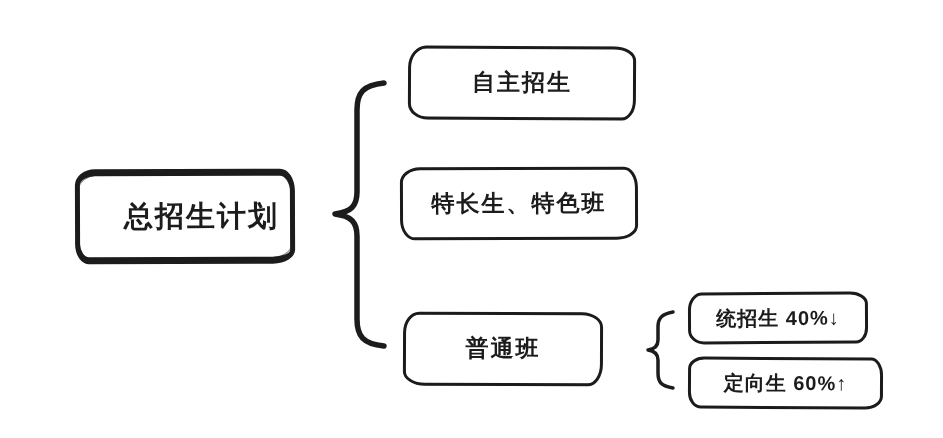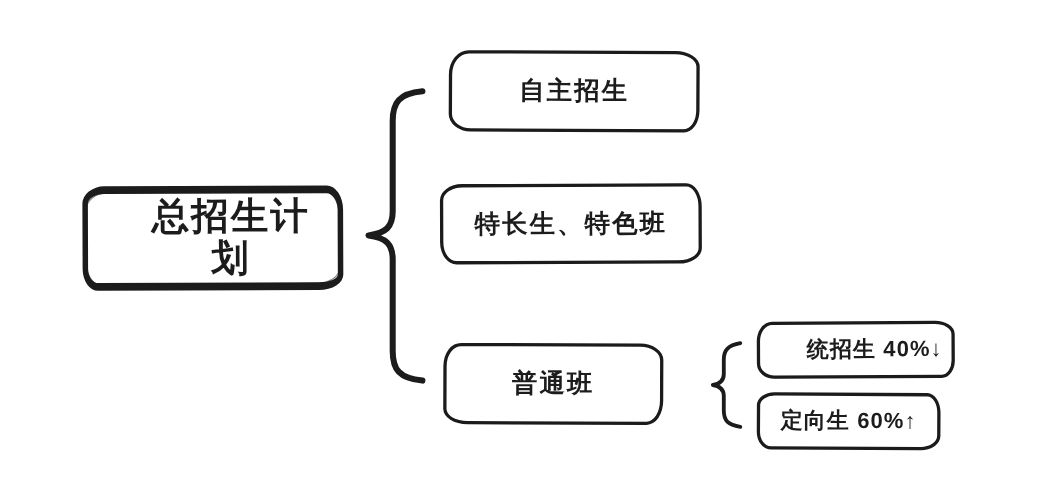--- a/index.html
+++ b/index.html
@@ -46,24 +46,24 @@
     position: absolute;
     inset: -2px;
     border: 1.5px solid var(--ink);
     border-radius: inherit;
     opacity: 0.55;
     transform: rotate(-0.35deg);
     pointer-events: none;
   }
   .node-root {
     left: 75px; top: 169px;
-    width: 237px; height: 95px;
+    width: 220px; height: 95px;
     border-width: 7px 5px 7px 5px;
     border-radius: 20px 15px 22px 14px / 16px 22px 14px 20px;
-    font-size: 34px;
+    font-size: 29px;
     letter-spacing: 2px;
     transform: rotate(-0.2deg);
     padding-left: 33px;
   }
   .node-branch {
     border-width: 3.5px;
     font-size: 23px;
     letter-spacing: 2px;
   }
   .node-branch-1 {
@@ -88,25 +88,24 @@
     border-width: 3.5px;
     font-size: 20px;
     letter-spacing: 1px;
     white-space: nowrap;
   }
   .node-leaf-1 {
     left: 688px; top: 292px;
     width: 180px; height: 52px;
     border-radius: 14px 18px 12px 16px / 18px 12px 16px 14px;
     transform: rotate(-0.3deg);
-    justify-content: flex-end;
   }
   .node-leaf-2 {
     left: 688px; top: 357px;
-    width: 167px; height: 52px;
+    width: 195px; height: 52px;
     border-radius: 16px 12px 18px 13px / 12px 18px 13px 16px;
     transform: rotate(0.3deg);
   }
   .node-label {
     position: relative;
     z-index: 1;
     padding: 0 8px;
   }
 </style>
 </head>

